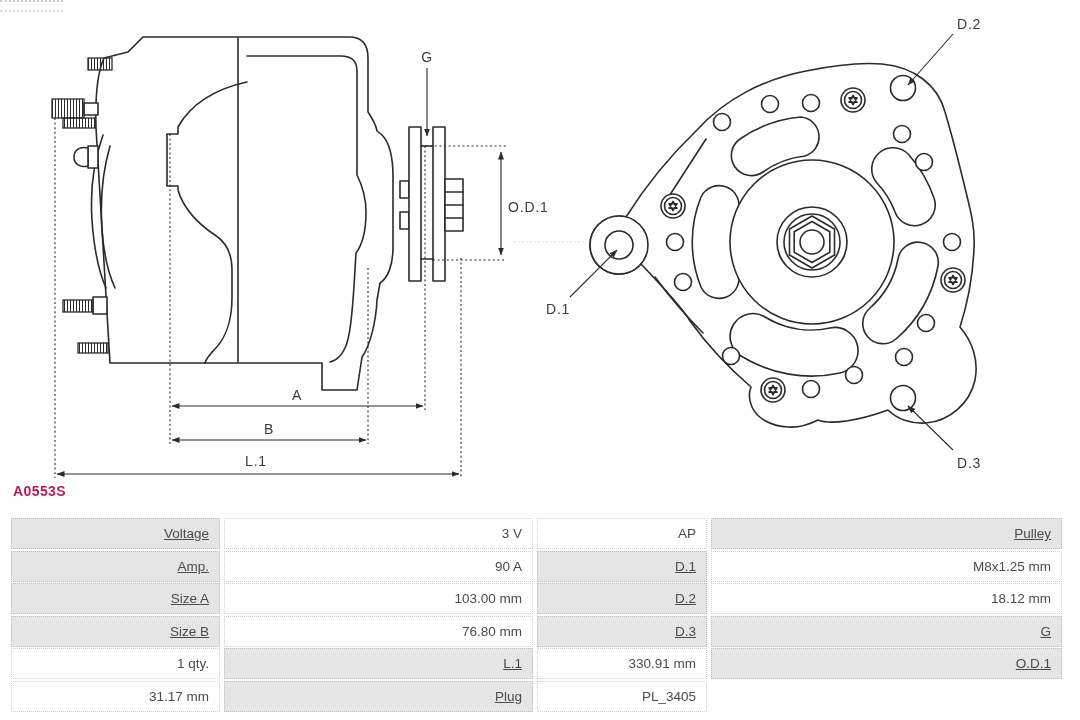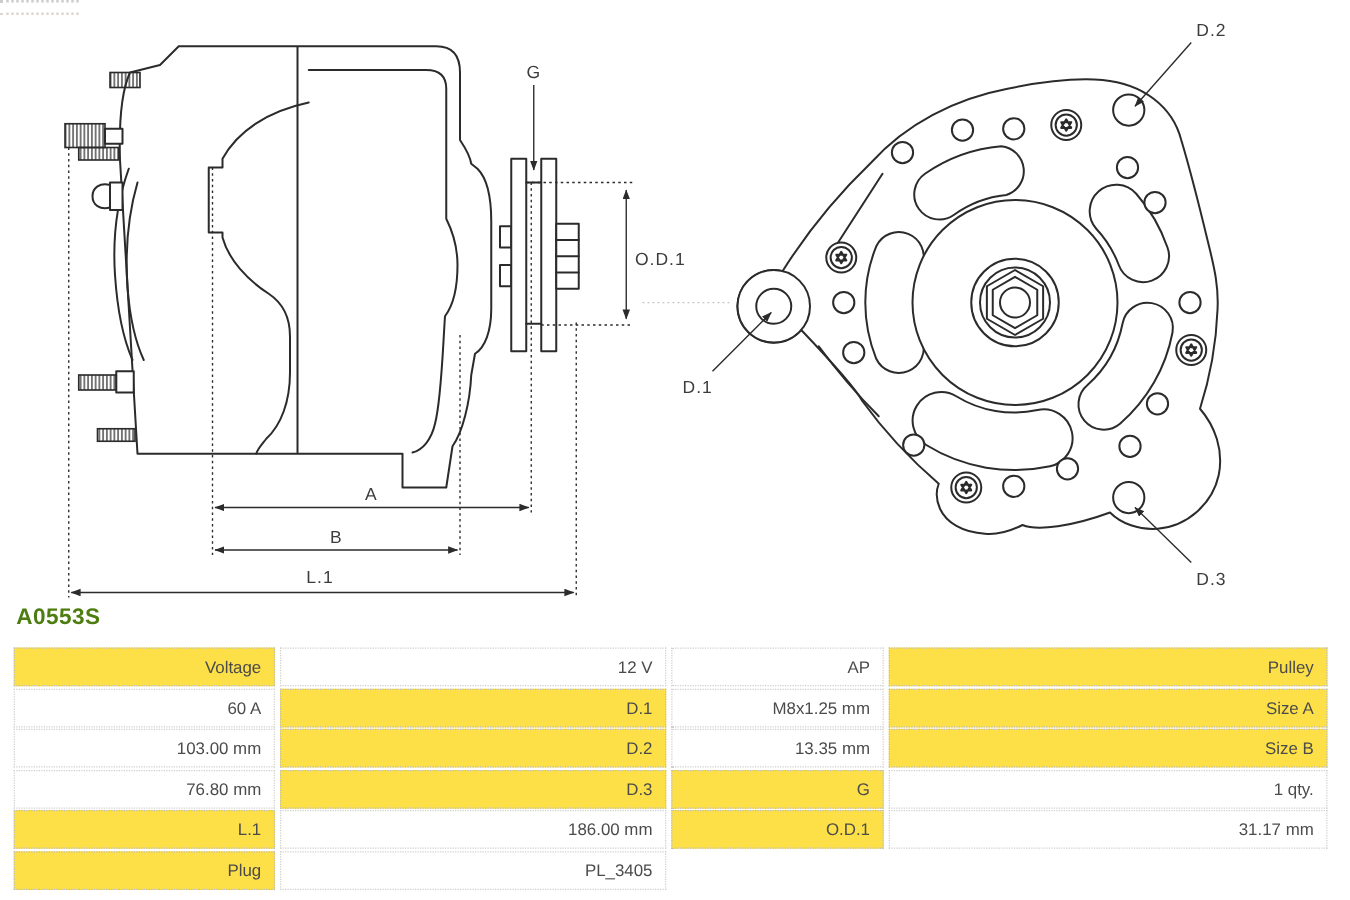--- a/index.html
+++ b/index.html
@@ -18,35 +18,35 @@
   svg.diagram .w{fill:#ffffff;stroke:#2b2b2b;stroke-width:1.6;stroke-linejoin:round;}
   svg.diagram .hatch{fill:url(#hatchp);stroke:#2b2b2b;stroke-width:1.3;}
   svg.diagram .dim{fill:none;stroke:#2b2b2b;stroke-width:1.1;}
   svg.diagram .dot{fill:none;stroke:#2b2b2b;stroke-width:1.1;stroke-dasharray:2 2.6;}
   svg.diagram .cline{fill:none;stroke:#c3c3c3;stroke-width:1;stroke-dasharray:1.5 2.5;}
   svg.diagram text.dlabel{
     font-family:"Liberation Sans", sans-serif;font-size:14px;fill:#3c3c3c;letter-spacing:.8px;
   }
   .partno{
     position:absolute;left:13px;top:483px;
-    font-size:18px;font-weight:600;letter-spacing:.4px;color:#4d7c0f;
+    font-size:14px;font-weight:600;letter-spacing:.4px;color:#be185d;
   }
   .spec-table{
     position:absolute;left:11px;top:518px;
     display:grid;
     grid-template-columns:209px 309px 170px 351px;
     grid-auto-rows:31px;
     column-gap:4px;row-gap:1.5px;
     font-size:13.5px;color:#4b4b4b;
   }
   .cell{
     box-sizing:border-box;line-height:29px;text-align:right;
     padding-right:10px;overflow:hidden;white-space:nowrap;
   }
-  .cell.lab{background:#fde047;border:1px dotted #bdbdbd;}
+  .cell.lab{background:#e5e5e5;border:1px dotted #bdbdbd;text-decoration:underline;}
   .cell.val{background:#ffffff;border:1px dotted #cfcfcf;}
 </style>
 </head>
 <body>
 
 <div class="stage">
 
   <div class="watermark"></div>
 
   <svg class="diagram" width="1080" height="500" viewBox="0 0 1080 500">
@@ -223,41 +223,42 @@
       <path class="dim" d="M 570,297 L 617,250" marker-end="url(#ah)"></path>
       <text class="dlabel" x="957" y="468">D.3</text>
       <path class="dim" d="M 953,450 L 908,406" marker-end="url(#ah)"></path>
     </g>
   </svg>
 
   <div class="partno">A0553S</div>
 
   <div class="spec-table">
     <div class="cell lab">Voltage</div>
-    <div class="cell val">12 V</div>
+    <div class="cell val">3 V</div>
     <div class="cell val">AP</div>
     <div class="cell lab">Pulley</div>
 
-    <div class="cell val">60 A</div>
+    <div class="cell lab">Amp.</div>
+    <div class="cell val">90 A</div>
     <div class="cell lab">D.1</div>
     <div class="cell val">M8x1.25 mm</div>
 
     <div class="cell lab">Size A</div>
     <div class="cell val">103.00 mm</div>
     <div class="cell lab">D.2</div>
-    <div class="cell val">13.35 mm</div>
+    <div class="cell val">18.12 mm</div>
 
     <div class="cell lab">Size B</div>
     <div class="cell val">76.80 mm</div>
     <div class="cell lab">D.3</div>
 
     <div class="cell lab">G</div>
     <div class="cell val">1 qty.</div>
     <div class="cell lab">L.1</div>
-    <div class="cell val">186.00 mm</div>
+    <div class="cell val">330.91 mm</div>
 
     <div class="cell lab">O.D.1</div>
     <div class="cell val">31.17 mm</div>
     <div class="cell lab">Plug</div>
     <div class="cell val">PL_3405</div>
   </div>
 
 </div>
 
 </body></html>

